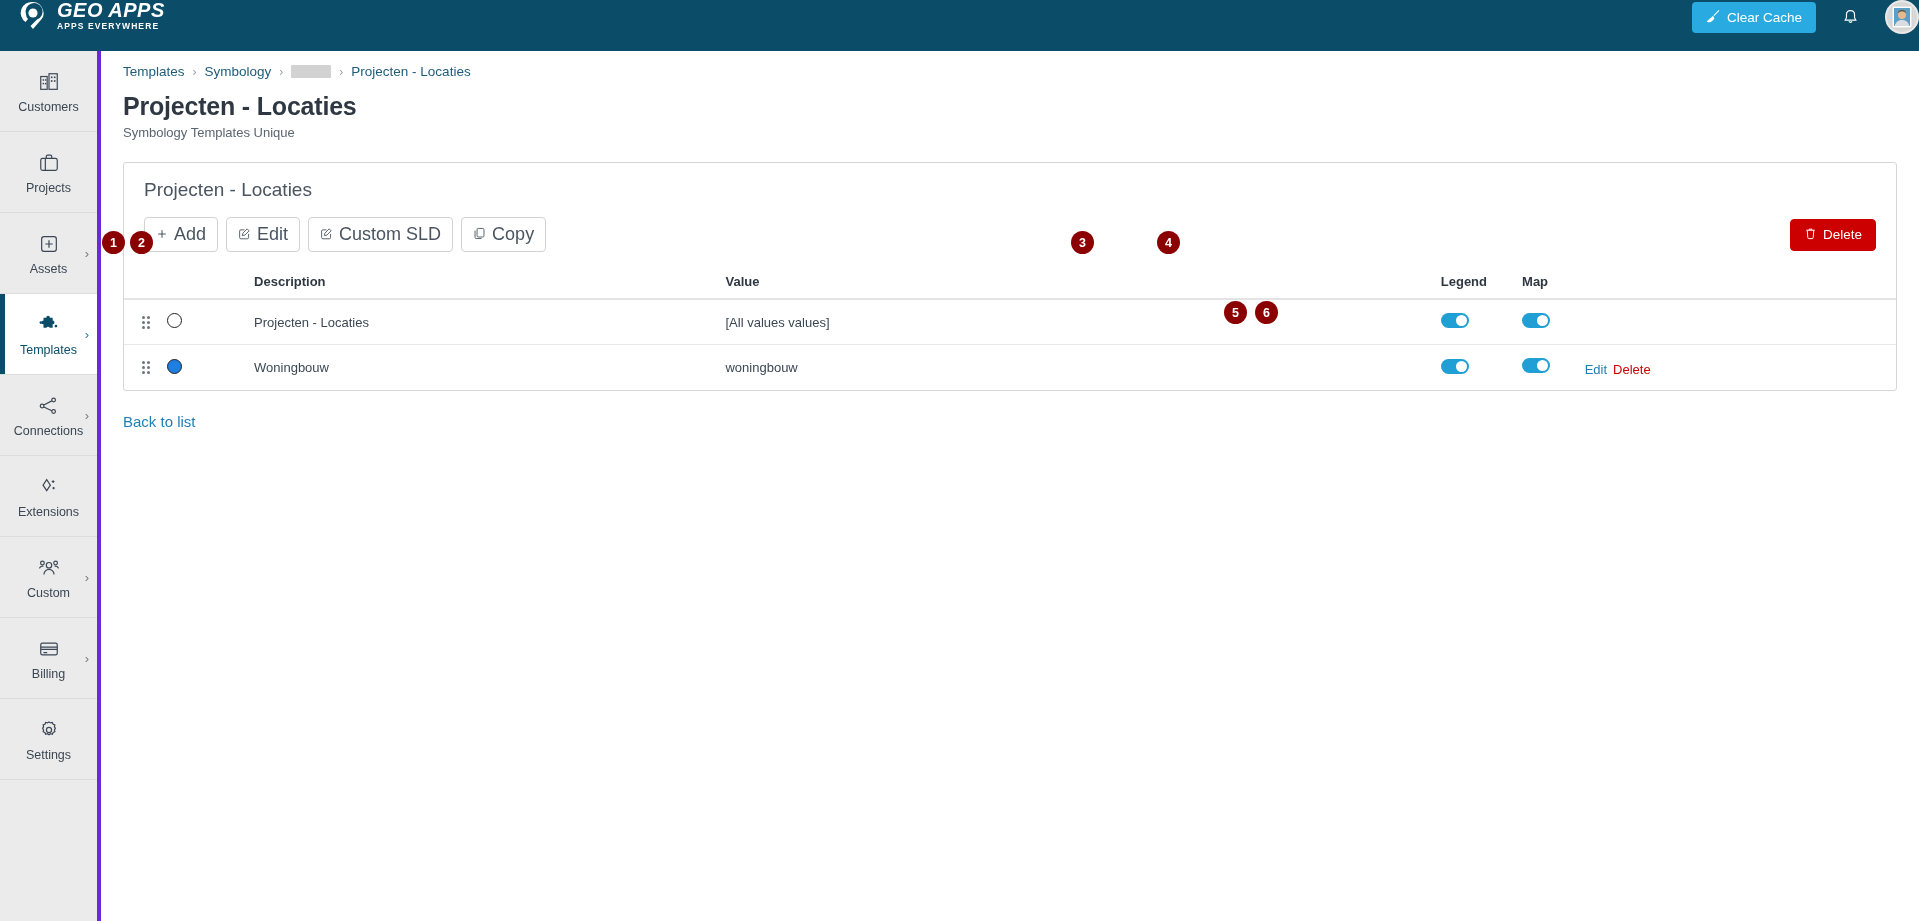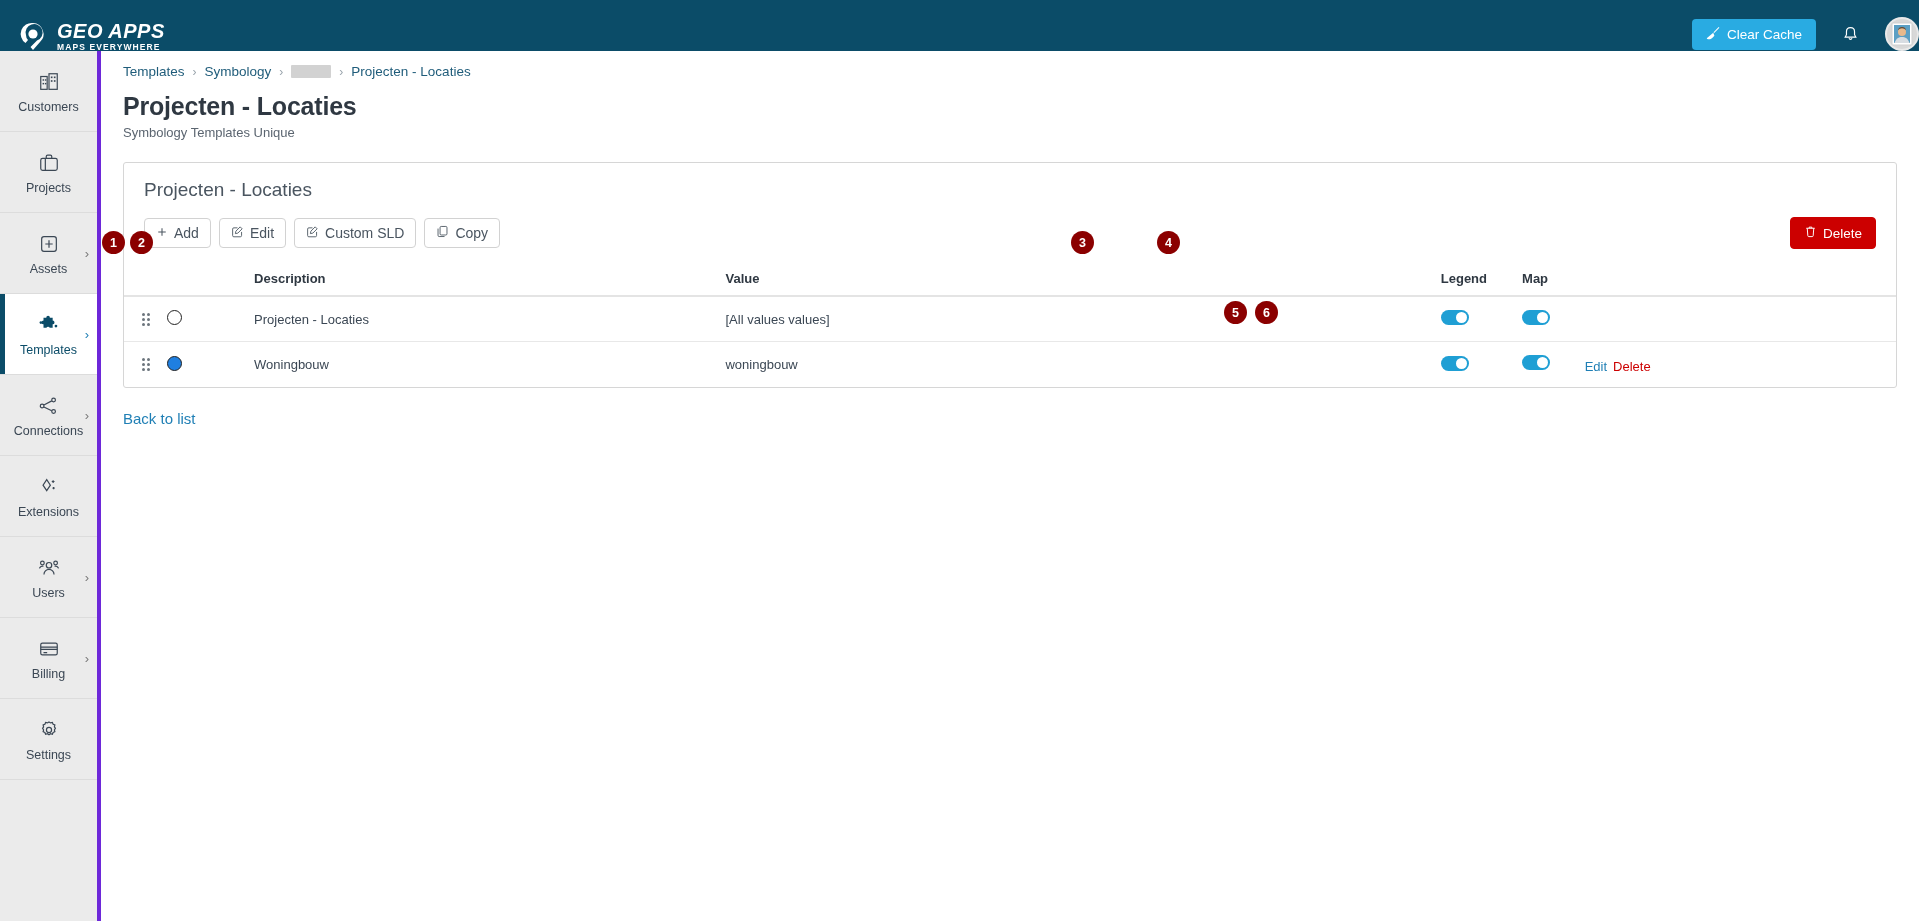--- a/index.html
+++ b/index.html
@@ -9,21 +9,21 @@
     background: #ffffff;
     overflow: hidden;
   }
   body { display: flex; flex-direction: column; }
 
   
   .topbar {
     height: 51px;
     background: #0b4c68;
     display: flex;
-    align-items: flex-end;
+    align-items: flex-start;
     flex: 0 0 51px;
     position: relative;
     z-index: 5;
   }
   .logo-wrap {
     display: flex; align-items: center;
     padding-left: 18px; gap: 9px;
   }
   .logo-mark { width: 30px; height: 30px; }
   .logo-text { display: flex; flex-direction: column; line-height: 1; }
@@ -130,21 +130,21 @@
     padding: 16px 20px 0 20px;
   }
   .toolbar {
     display: flex; align-items: center;
     padding: 16px 20px 0 20px;
     gap: 8px;
   }
   .tb-btn {
     background: #fff; border: 1px solid #d2d2d2;
     border-radius: 4px; padding: 6px 11px;
-    font-size: 14px; color: #4a5560;
+    font-size: 18px; color: #4a5560;
     display: flex; align-items: center; gap: 6px;
     cursor: pointer; font-family: inherit;
     white-space: nowrap;
   }
   .delete-btn {
     margin-left: auto;
     background: #cc0000; border: 1px solid #cc0000;
     border-radius: 4px; color: #fff;
     padding: 7px 13px; font-size: 13.5px;
     display: flex; align-items: center; gap: 6px;
@@ -228,21 +228,21 @@
 <div class="topbar">
   <div class="logo-wrap">
     <span class="logo-mark">
       <svg width="30" height="30" viewBox="0 0 30 30">
         <path d="M15 2 A11 11 0 0 1 22 21 L15 29 L12.5 26 L19 19.5 A8.5 8.5 0 1 0 8 14 A7 7 0 0 0 10 19 L7.5 22 A11 11 0 0 1 15 2 Z" fill="#ffffff"></path>
         <circle cx="15" cy="13" r="4.6" fill="#ffffff"></circle>
       </svg>
     </span>
     <span class="logo-text">
       <span class="logo-title">GEO APPS</span>
-      <span class="logo-sub">MAPS EVERYWHERE</span>
+      <span class="logo-sub">APPS EVERYWHERE</span>
     </span>
   </div>
 
   <div class="topbar-right">
     <button class="clear-cache-btn">
       <span>
         <svg width="14" height="14" viewBox="0 0 16 16" fill="#ffffff">
           <path d="M14.5 1.2 L15.3 2 L9.4 7.9 L8.6 7.1 Z"></path>
           <path d="M8.3 7.6 L1.2 13.6 C0.8 14 0.9 14.6 1.4 14.8 C3.4 15.6 5.6 15.2 7.1 13.7 L9.6 11.2 Z"></path>
         </svg>
@@ -351,21 +351,21 @@
     <div class="side-item">
       <span class="side-icon">
         <svg width="24" height="22" viewBox="0 0 24 24" fill="none" stroke="#3b4754" stroke-width="1.3">
           <circle cx="12" cy="9" r="3"></circle>
           <path d="M6.5 19 a5.5 5.5 0 0 1 11 0"></path>
           <circle cx="4.8" cy="6.5" r="2"></circle>
             <circle cx="19.2" cy="6.5" r="2"></circle>
           <path d="M1.6 12.4 a3.4 3.4 0 0 1 4.4-2.3 M22.4 12.4 a3.4 3.4 0 0 0 -4.4-2.3"></path>
         </svg>
       </span>
-      <span class="side-label">Users</span>
+      <span class="side-label">Custom</span>
       <span class="side-chevron">›</span>
     </div>
 
     <div class="side-item">
       <span class="side-icon">
         <svg width="22" height="22" viewBox="0 0 24 24" fill="none" stroke="#3b4754" stroke-width="1.3">
           <rect x="3" y="5.5" width="18" height="13" rx="1.8"></rect>
           <path d="M3 10 h18 M3 12.4 h18 M6 16 h4"></path>
         </svg>
       </span>

